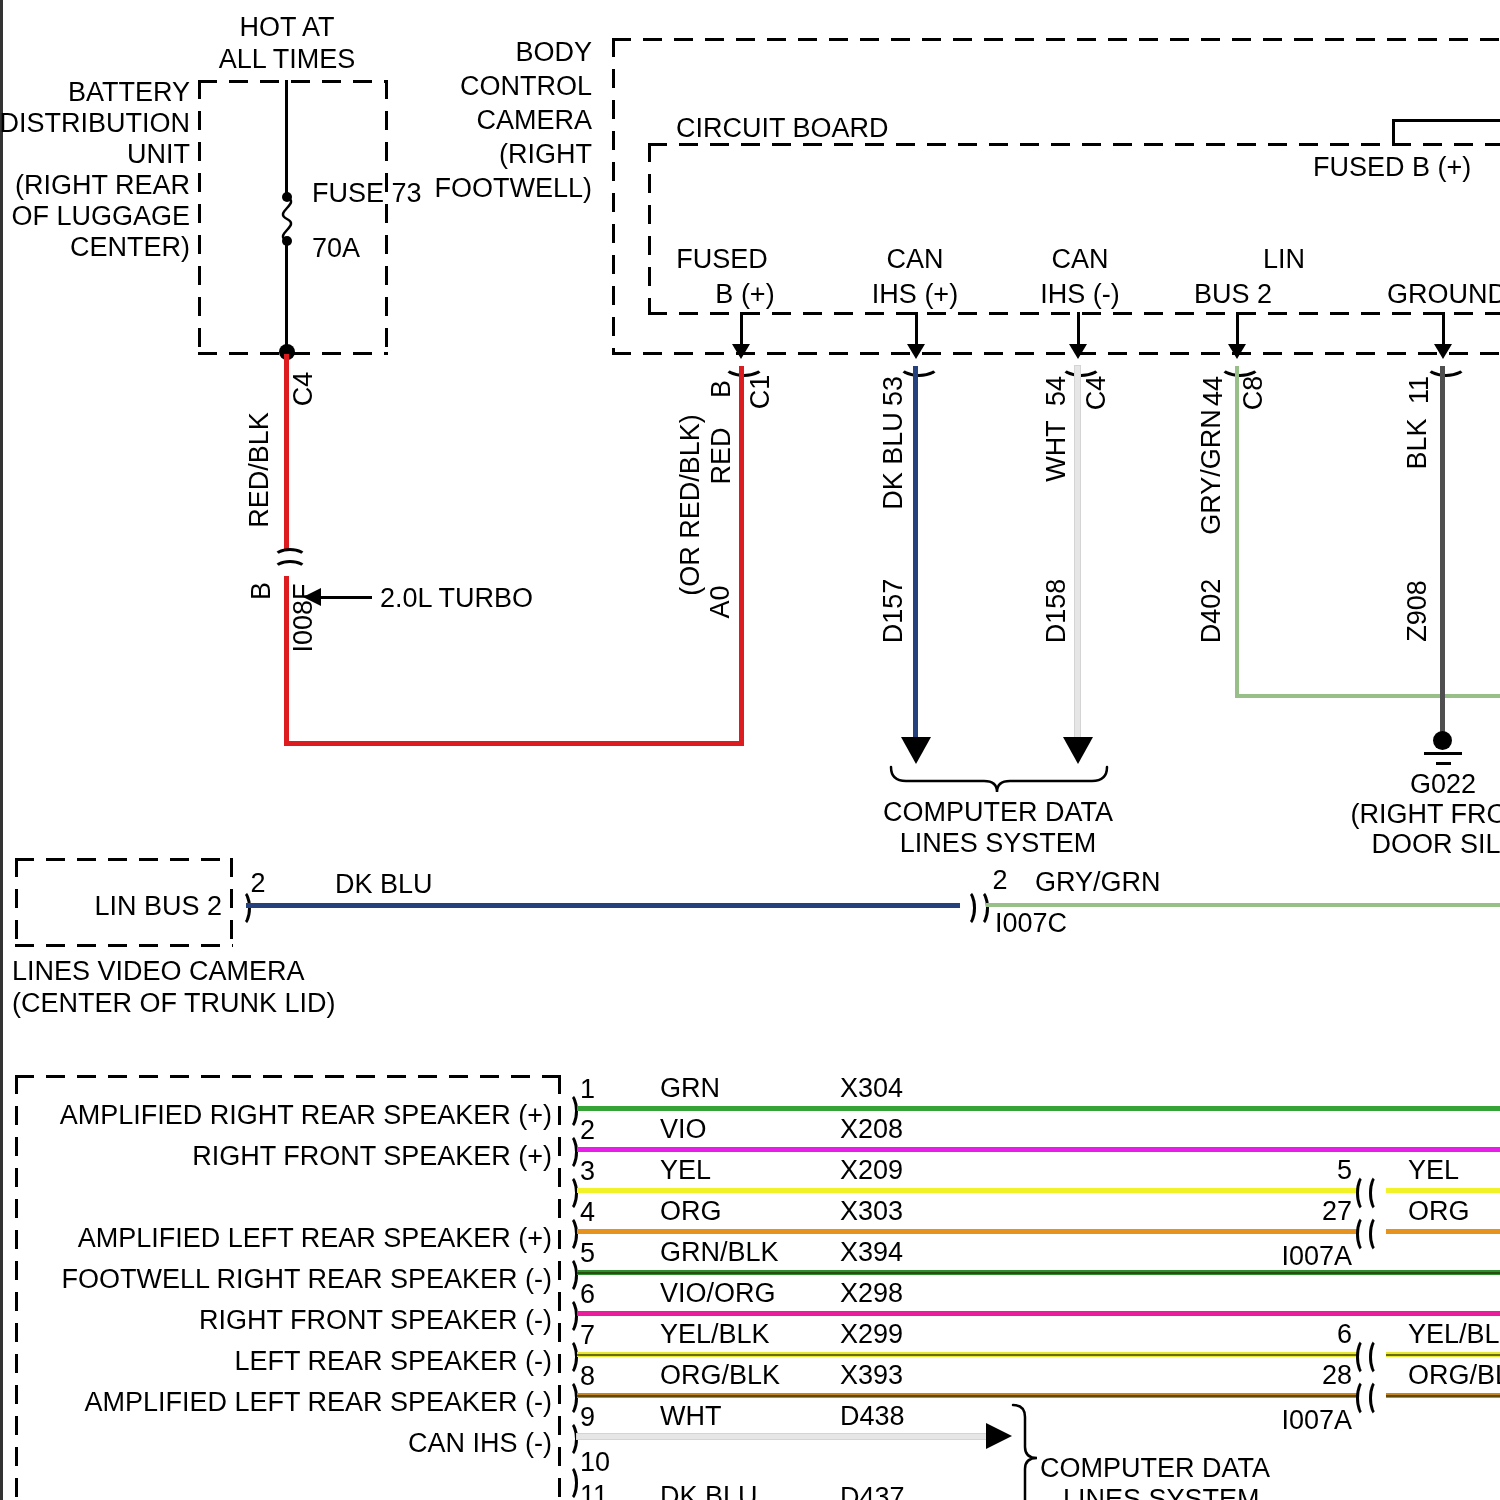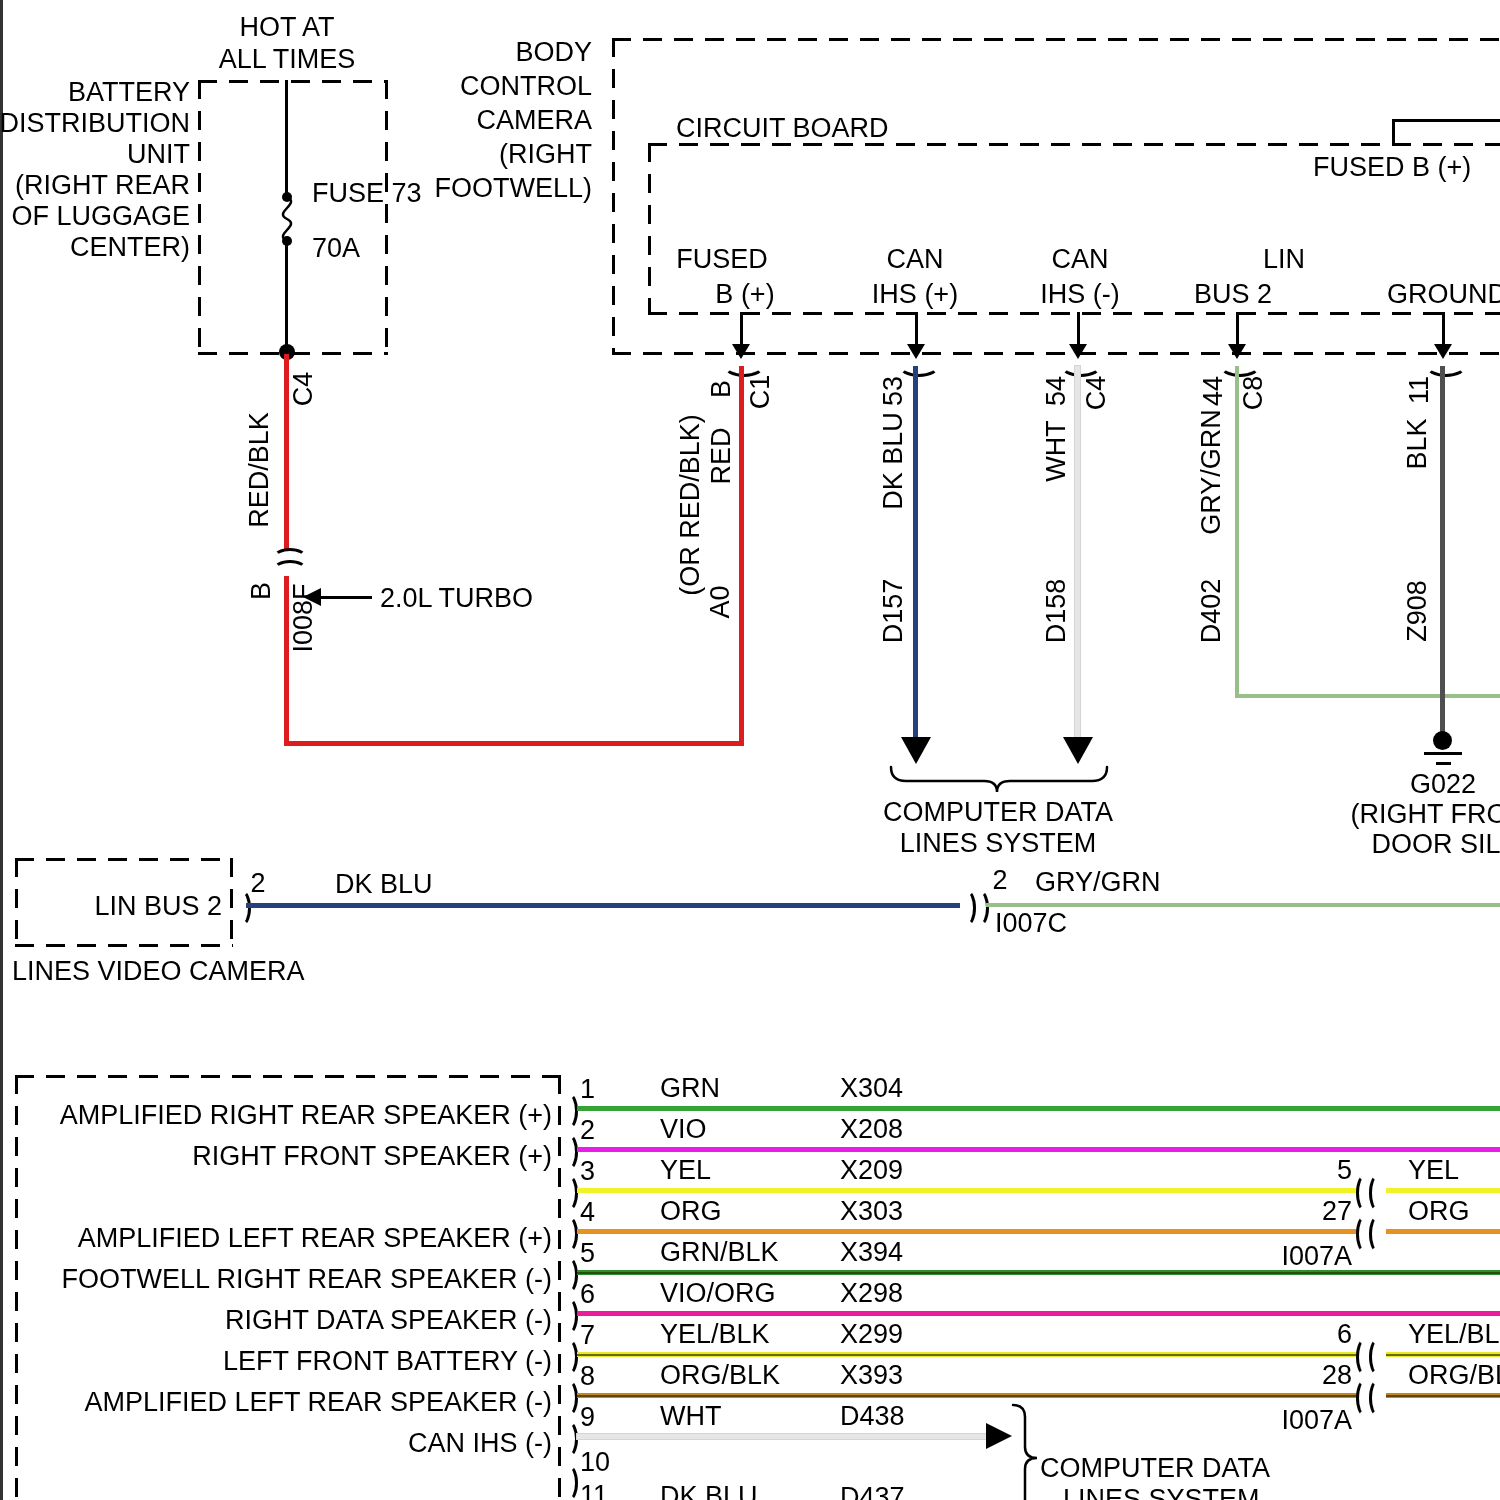--- a/index.html
+++ b/index.html
@@ -173,20 +173,21 @@
   <div class="t tc" style="left:258px;top:883px">2</div>
   <div class="t tl" style="left:335px;top:884px">DK BLU</div>
   <div class="wh" style="left: 246px; top: 903px; width: 714px; background: rgb(36, 65, 125);"></div>
   <div class="pr" style="left:956px;top:889px"></div>
   <div class="pr" style="left:969px;top:889px"></div>
   <div class="wh" style="left: 986px; top: 903px; width: 514px; height: 4px; background: rgb(153, 191, 136);"></div>
   <div class="t tc" style="left:1000px;top:880px">2</div>
   <div class="t tl" style="left:1035px;top:882px">GRY/GRN</div>
   <div class="t tl" style="left:995px;top:923px">I007C</div>
   <div class="t tl" style="left:12px;top:971px">LINES VIDEO CAMERA</div>
+  <div class="t tl" style="left:12px;top:1003px">(CENTER OF TRUNK LID)</div>
 
   <div class="dh" style="left:15px;top:1075px;width:545px"></div>
   <div class="dv" style="left:15px;top:1075px;height:425px"></div>
   <div class="dv" style="left:558px;top:1075px;height:425px"></div>
 
   <div class="pr" style="left:558px;top:1092px"></div>
   <div class="pr" style="left:558px;top:1133px"></div>
   <div class="pr" style="left:558px;top:1174px"></div>
   <div class="pr" style="left:558px;top:1215px"></div>
   <div class="pr" style="left:558px;top:1256px"></div>
@@ -231,27 +232,27 @@
   <div class="t tr" style="left:1352px;top:1256px">I007A</div>
 
   <div class="t tr" style="left:552px;top:1279px">FOOTWELL RIGHT REAR SPEAKER (-)</div>
   <div class="t tl" style="left:580px;top:1253px">5</div>
   <div class="t tl" style="left:660px;top:1252px">GRN/BLK</div>
   <div class="t tl" style="left:840px;top:1252px">X394</div>
   <div class="wh" style="left: 577px; top: 1270px; width: 923px; background: rgb(46, 143, 47);">
       <i class="tracer"></i>
     </div>
 
-  <div class="t tr" style="left:552px;top:1320px">RIGHT DATA SPEAKER (-)</div>
+  <div class="t tr" style="left:552px;top:1320px">RIGHT FRONT SPEAKER (-)</div>
   <div class="t tl" style="left:580px;top:1294px">6</div>
   <div class="t tl" style="left:660px;top:1293px">VIO/ORG</div>
   <div class="t tl" style="left:840px;top:1293px">X298</div>
   <div class="wh" style="left: 577px; top: 1311px; width: 923px; background: rgb(236, 29, 156);"></div>
 
-  <div class="t tr" style="left:552px;top:1361px">LEFT FRONT BATTERY (-)</div>
+  <div class="t tr" style="left:552px;top:1361px">LEFT REAR SPEAKER (-)</div>
   <div class="t tl" style="left:580px;top:1335px">7</div>
   <div class="t tl" style="left:660px;top:1334px">YEL/BLK</div>
   <div class="t tl" style="left:840px;top:1334px">X299</div>
   <div class="wh" style="left: 577px; top: 1352px; width: 781px; background: rgb(232, 232, 48);">
       <i class="tracer"></i>
     </div>
   <div class="wh" style="left: 1386px; top: 1352px; width: 114px; background: rgb(232, 232, 48);">
       <i class="tracer"></i>
     </div>
   <div class="pl" style="left:1356px;top:1338px"></div>

